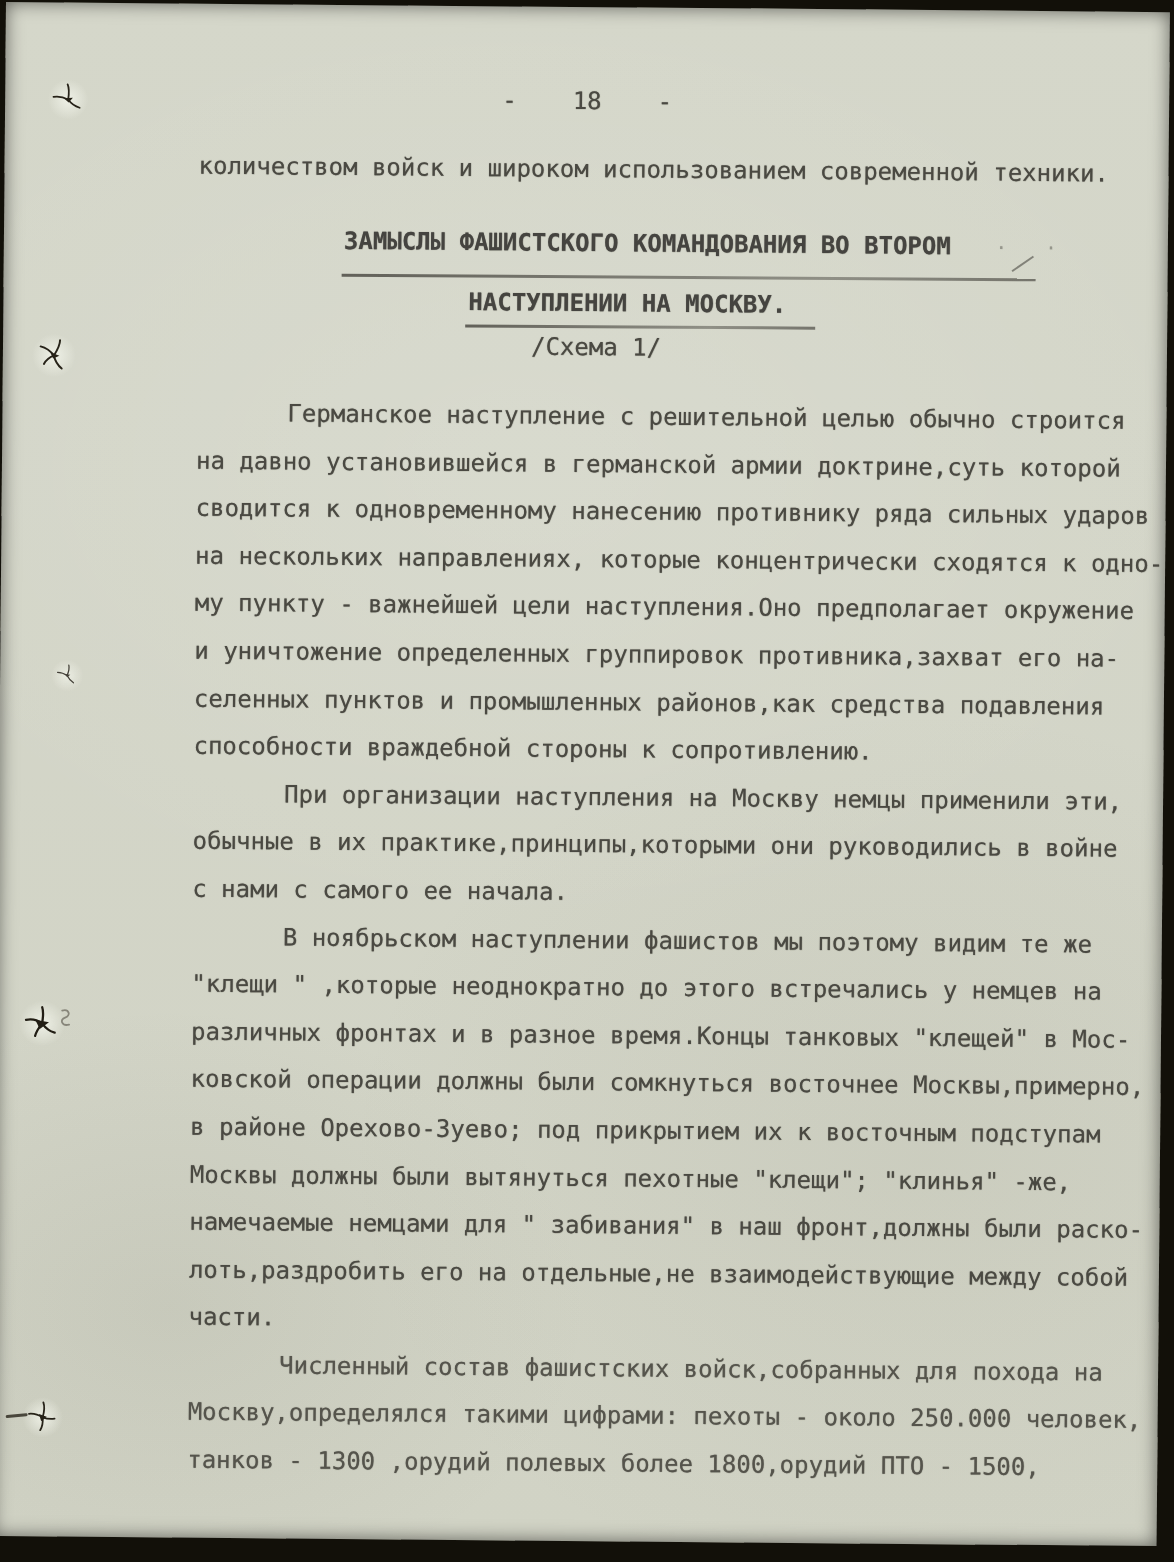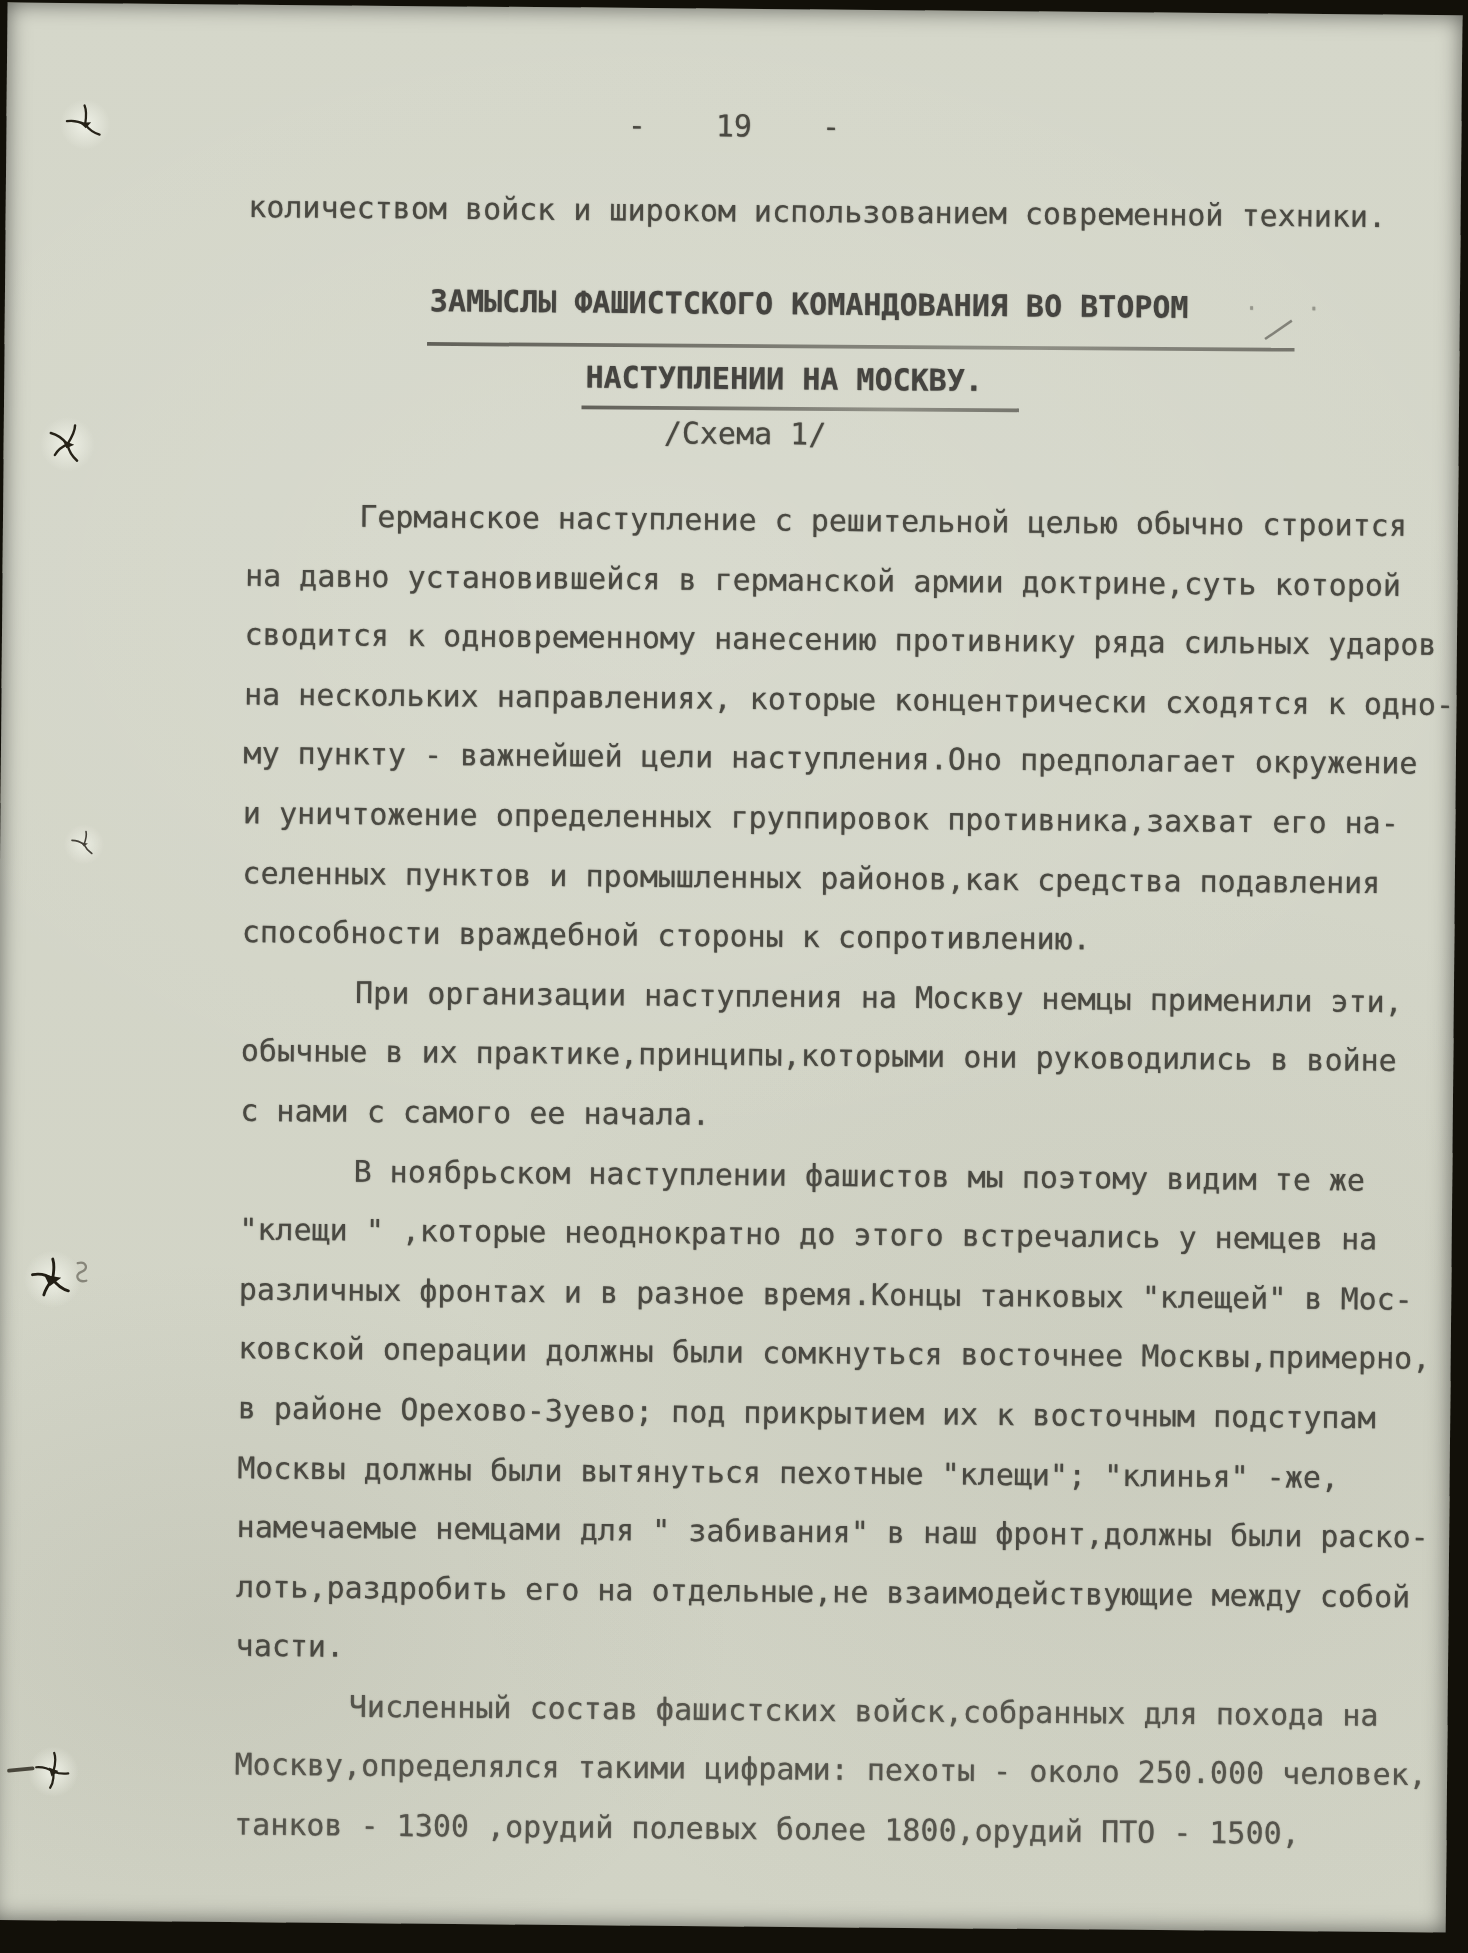--- a/index.html
+++ b/index.html
@@ -68,21 +68,21 @@
     position:absolute;top:1412px;left:12px;width:22px;height:3px;
     background:rgba(40,36,26,.8);transform:rotate(-6deg);border-radius:2px;
   }
 </style>
 </head>
 <body>
 
 <div class="scan">
   <div class="paper">
 
-    <div class="txt pagenum"><span class="gapL">-</span><span>19</span><span class="gapR">-</span></div>
+    <div class="txt pagenum"><span class="gapL">-</span><span>18</span><span class="gapR">-</span></div>
 
     <div class="txt intro">количеством войск и широком использованием современной техники.</div>
 
     <div class="txt h1">ЗАМЫСЛЫ ФАШИСТСКОГО КОМАНДОВАНИЯ ВО ВТОРОМ</div>
     <div class="rule rule1"></div>
     <div class="rule-tail"></div>
     <div class="txt stray-dots">· ·</div>
 
     <div class="txt h2">НАСТУПЛЕНИИ НА МОСКВУ.</div>
     <div class="rule rule2"></div>

